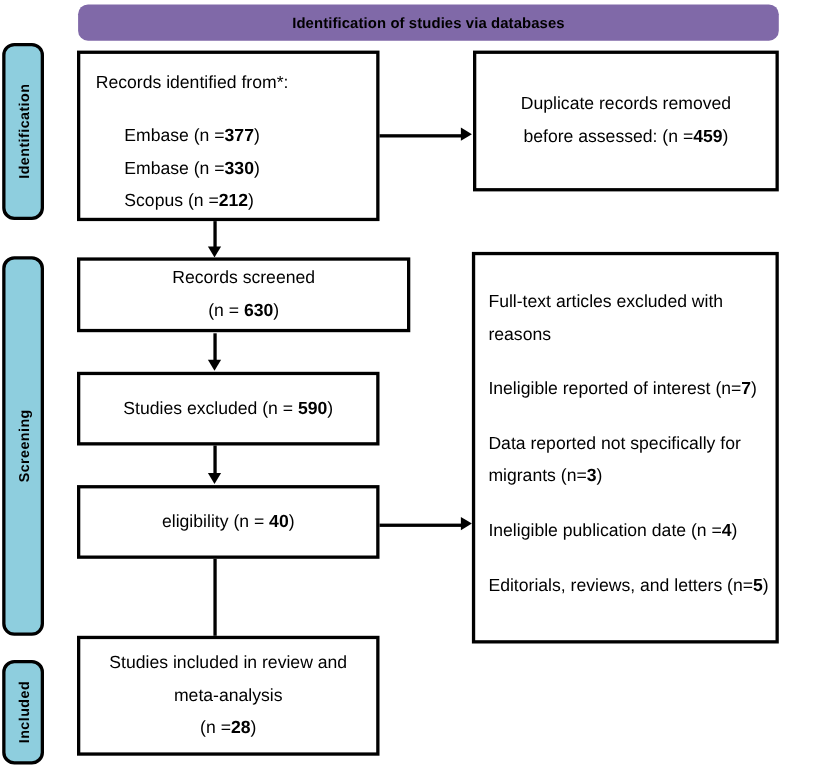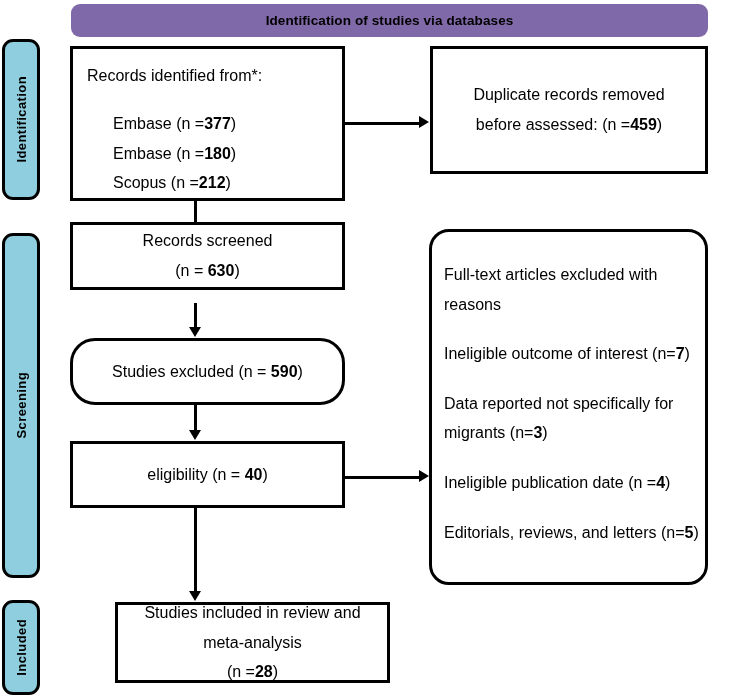--- a/index.html
+++ b/index.html
@@ -120,73 +120,73 @@
   </div>
 
   <div class="stage-label" style="left:2px; top:600px; width:38px; height:95px;">
     <span>Included</span>
   </div>
 
   <div class="flow-box lefttop" style="left:70px; top:46px; width:275px; height:155px; padding:12px 0 0 14px;">
     <span class="box-line">Records identified from*:</span>
     <span class="spacer-line"></span>
     <span class="box-line pad-l"><span>Embase (n =</span><b>377</b><span>)</span></span>
-    <span class="box-line pad-l"><span>Embase (n =</span><b>180</b><span>)</span></span>
+    <span class="box-line pad-l"><span>Embase (n =</span><b>330</b><span>)</span></span>
     <span class="box-line pad-l"><span>Scopus (n =</span><b>212</b><span>)</span></span>
   </div>
 
   <div class="flow-box center" style="left:430px; top:46px; width:278px; height:128px;">
     <span class="box-line">Duplicate records removed</span>
     <span class="box-line"><span>before assessed: (n =</span><b>459</b><span>)</span></span>
   </div>
 
   <div class="h-line" style="left:345px; top:122px; width:75px;"></div>
   <div class="arrow-right" style="left:419px; top:116px;"></div>
 
   <div class="v-line" style="left:194px; top:201px; height:24px;"></div>
   <div class="arrow-down" style="left:189px; top:224px;"></div>
 
-  <div class="flow-box center" style="left:70px; top:222px; width:275px; height:68px;">
+  <div class="flow-box center" style="left:70px; top:234px; width:303px; height:68px;">
     <span class="box-line">Records screened</span>
     <span class="box-line"><span>(n = </span><b>630</b><span>)</span></span>
   </div>
 
   <div class="v-line" style="left:194px; top:303px; height:25px;"></div>
   <div class="arrow-down" style="left:189px; top:327px;"></div>
 
-  <div class="flow-box center" style="left:70px; top:338px; width:275px; height:67px;border-radius:25px;">
+  <div class="flow-box center" style="left:70px; top:338px; width:275px; height:67px;">
     <span class="box-line"><span>Studies excluded (n = </span><b>590</b><span>)</span></span>
   </div>
 
   <div class="v-line" style="left:194px; top:405px; height:26px;"></div>
   <div class="arrow-down" style="left:189px; top:430px;"></div>
 
   <div class="flow-box center" style="left:70px; top:441px; width:275px; height:67px;">
     <span class="box-line"><span>eligibility (n = </span><b>40</b><span>)</span></span>
   </div>
 
   <div class="h-line" style="left:345px; top:476px; width:75px;"></div>
   <div class="arrow-right" style="left:419px; top:470px;"></div>
 
   <div class="v-line" style="left:194px; top:508px; height:84px;"></div>
   <div class="arrow-down" style="left:189px; top:591px;"></div>
 
-  <div class="flow-box lefttop" style="left:429px; top:229px; width:279px; height:356px; padding:28px 10px 0 12px;border-radius:20px;">
+  <div class="flow-box lefttop" style="left:429px; top:229px; width:279px; height:356px; padding:28px 10px 0 12px;">
     <span class="box-line wrapok">Full-text articles excluded with</span>
     <span class="box-line wrapok">reasons</span>
     <span class="spacer-line"></span>
-    <span class="box-line"><span>Ineligible outcome of interest (n=</span><b>7</b><span>)</span></span>
+    <span class="box-line"><span>Ineligible reported of interest (n=</span><b>7</b><span>)</span></span>
     <span class="spacer-line"></span>
     <span class="box-line">Data reported not specifically for</span>
     <span class="box-line"><span>migrants (n=</span><b>3</b><span>)</span></span>
     <span class="spacer-line"></span>
     <span class="box-line"><span>Ineligible publication date (n =</span><b>4</b><span>)</span></span>
     <span class="spacer-line"></span>
     <span class="box-line"><span>Editorials, reviews, and letters (n=</span><b>5</b><span>)</span></span>
   </div>
 
-  <div class="flow-box center" style="left:70px; top:602px; width:275px; height:81px;margin-left:45px;">
+  <div class="flow-box center" style="left:70px; top:578px; width:275px; height:109px;">
     <span class="box-line">Studies included in review and</span>
     <span class="box-line">meta-analysis</span>
     <span class="box-line"><span>(n =</span><b>28</b><span>)</span></span>
   </div>
 
 </div>
 
 </body></html>

